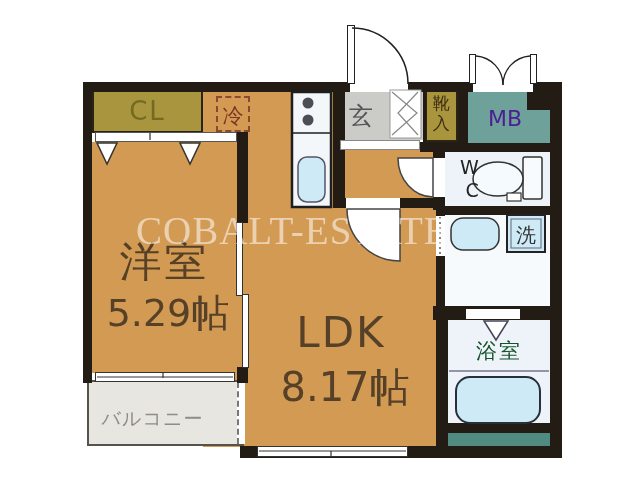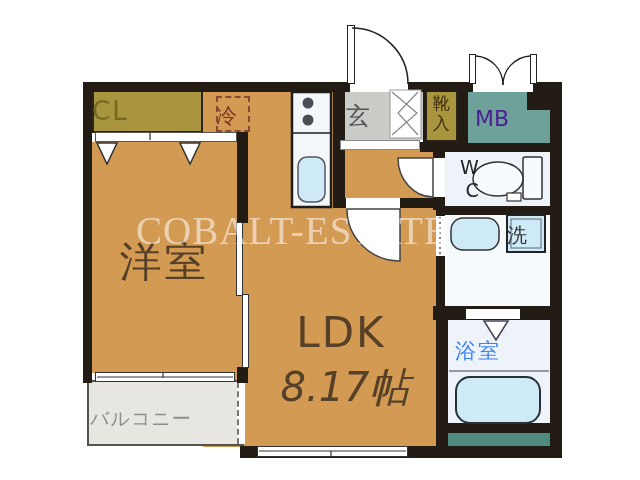--- a/index.html
+++ b/index.html
@@ -3,21 +3,21 @@
 <meta charset="utf-8">
 <style>
   html,body{margin:0;padding:0;background:#ffffff;}
   #canvas{position:relative;width:640px;height:480px;background:#ffffff;overflow:hidden;
           font-family:"DejaVu Sans",sans-serif;}
   .abs{position:absolute;}
   .floor{background:#d29a52;}
   .wall{background:#221c15;z-index:30;}
   .opening{background:#ffffff;z-index:35;}
   .room-label{color:#564128;z-index:60;text-align:center;white-space:nowrap;margin-top:16px;}
-  .small-label{z-index:60;white-space:nowrap;}
+  .small-label{z-index:60;text-align:center;white-space:nowrap;}
   .stacked{width:1.1em;line-height:1.2;word-break:break-all;white-space:normal;text-align:right;}
   .win{background:#ffffff;border:1px solid #333;z-index:40;}
   svg.overlay{position:absolute;left:0;top:0;z-index:50;}
   .wm{z-index:90;color:rgba(255,255,255,0.55);font-size:39px;letter-spacing:1px;white-space:nowrap;}
 </style>
 </head>
 <body>
 
 <div id="canvas">
 
@@ -129,27 +129,28 @@
     </g>
     <g>
       <line x1="97" y1="377" x2="233" y2="377" stroke="#333" stroke-width="1"></line>
       <line x1="163" y1="372" x2="163" y2="378" stroke="#333" stroke-width="1.2"></line>
       <line x1="259" y1="451" x2="406" y2="451" stroke="#333" stroke-width="1"></line>
       <line x1="331" y1="451" x2="331" y2="457" stroke="#333" stroke-width="1.2"></line>
     </g>
   </svg>
 
   <div class="abs room-label" style="left:92px;top:218px;width:145px;font-size:42px;letter-spacing:3px;">洋室</div>
+  <div class="abs room-label" style="left:92px;top:272px;width:152px;font-size:38px;">5.29帖</div>
   <div class="abs room-label" style="left:255px;top:292px;width:172px;font-size:42px;letter-spacing:2px;">LDK</div>
-  <div class="abs room-label" style="left:255px;top:344px;width:180px;font-size:40px;font-style:italic;">8.17帖</div>
+  <div class="abs room-label" style="left:255px;top:344px;width:180px;font-size:40px;">8.17帖</div>
   <div class="abs small-label" style="left:90px;top:406px;width:125px;font-size:19px;color:#8f8d85;letter-spacing:1px;">バルコニー</div>
   <div class="abs small-label" style="left:92px;top:96px;width:111px;font-size:26px;color:#746a22;letter-spacing:2px;">CL</div>
   <div class="abs small-label" style="left:216px;top:102px;width:34px;font-size:21px;color:#7a3525;">冷</div>
   <div class="abs small-label" style="left:346px;top:100px;width:30px;font-size:24px;color:#555;">玄</div>
   <div class="abs small-label stacked" style="left:431px;top:93px;font-size:17px;color:#402f10;">靴入</div>
   <div class="abs small-label" style="left:475px;top:106px;width:60px;font-size:22px;color:#4c1d95;">MB</div>
   <div class="abs small-label stacked" style="left:458px;top:156px;font-size:19px;color:#222;">WC</div>
   <div class="abs small-label" style="left:507px;top:222px;width:38px;font-size:20px;color:#333;">洗</div>
-  <div class="abs small-label" style="left:455px;top:337px;width:88px;font-size:21px;color:#3b82f6;letter-spacing:2px;">浴室</div>
+  <div class="abs small-label" style="left:455px;top:337px;width:88px;font-size:21px;color:#14532d;letter-spacing:2px;">浴室</div>
 
   <div class="abs wm" style="left:136px;top:208px;font-family:Liberation Serif, serif;">COBALT-ESTATE</div>
 
 </div>
 
 </body></html>

